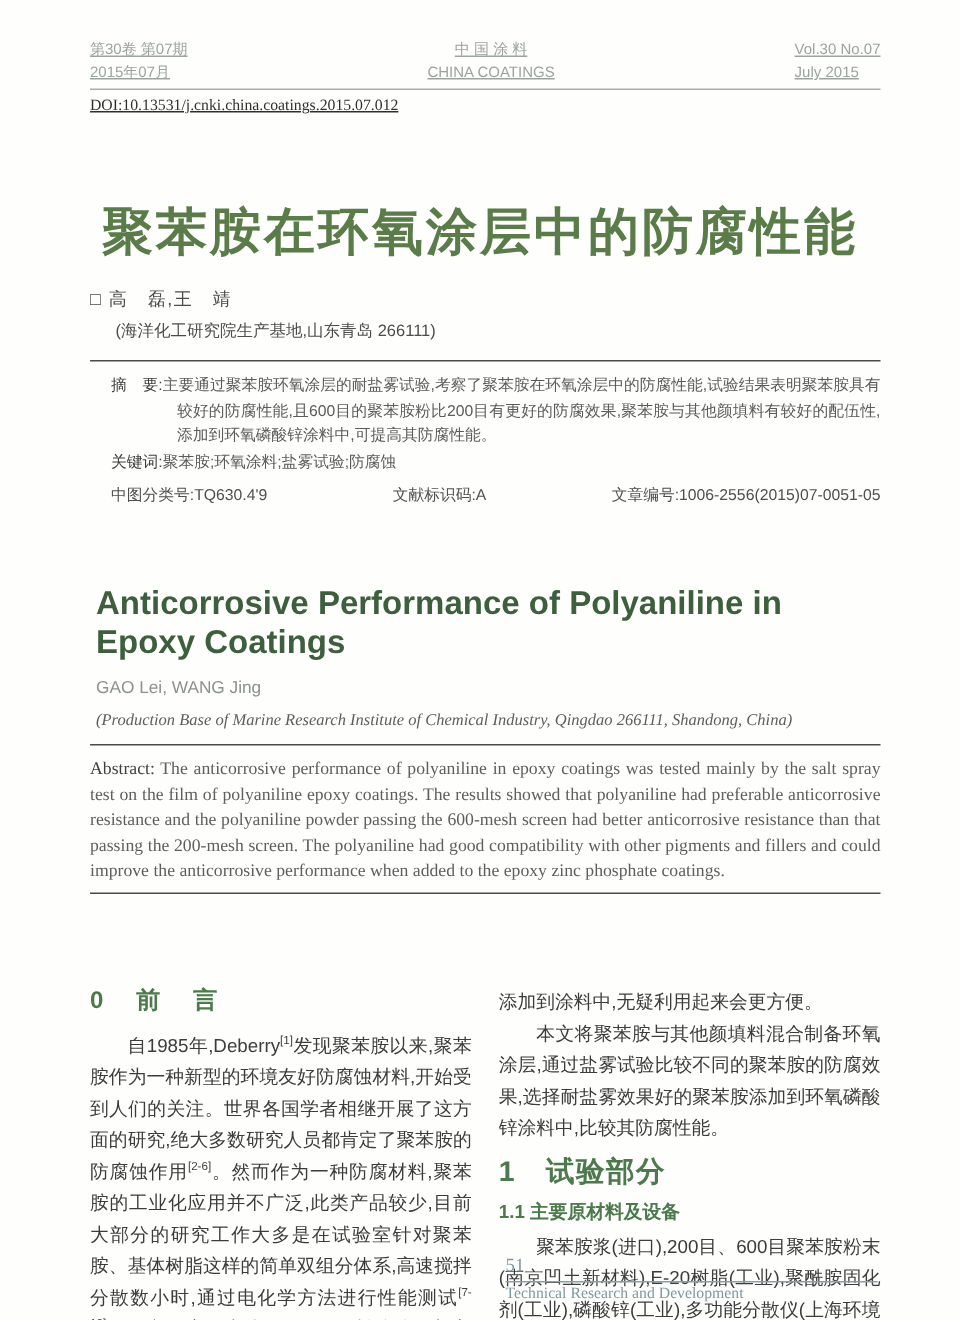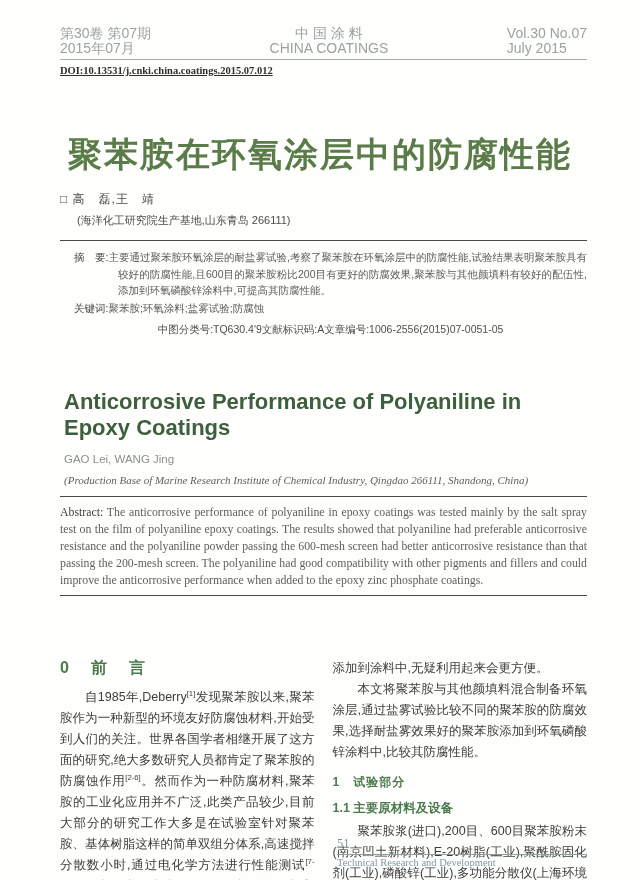--- a/index.html
+++ b/index.html
@@ -6,60 +6,60 @@
   html,body { background:#ececea; }
   .page {
     position:relative; width:640px; height:880px; margin:0 auto;
     background:#fefefd; overflow:hidden;
     font-family:"Liberation Sans","DejaVu Sans",sans-serif;
     box-shadow:0 0 6px rgba(0,0,0,.18);
   }
   .content { position:absolute; left:60px; top:26px; width:527px; }
 
   
-  .jheader { display:flex; justify-content:space-between; font-size:14px; line-height:15px; color:#9ba3a1; }
+  .jheader { display:flex; justify-content:space-between; font-size:10px; line-height:15px; color:#9ba3a1;text-decoration:underline; }
   .jheader .c { text-align:center; }
   .jheader .r { }
   .header-rule { border:none; border-top:1px solid #a8aeac; margin-top:3px; }
   .doi { display:inline-block; margin-top:5px; font-family:"Liberation Serif","DejaVu Serif",serif;
-         font-size:10.5px; color:#2f2f2f; text-decoration:underline;font-weight:bold; }
+         font-size:10.5px; color:#2f2f2f; text-decoration:underline; }
 
   
   .title-cn { margin-top:54px; padding-left:8px; font-size:34px; font-weight:bold;
               color:#5a7c49; letter-spacing:2px; }
   .authors-cn { margin-top:13px; font-size:12px; color:#4c4c4c; letter-spacing:1px; }
   .affil-cn { margin-top:5px; padding-left:17px; font-size:11px; color:#4c4c4c; }
   .rule-dark { border:none; border-top:1.5px solid #4a4a4a; margin-top:12px; }
 
   
   .cn-abs-wrap { margin-top:8px; padding-left:14px; font-size:10.5px; line-height:16.5px; color:#5b5b5b; }
   .hang { padding-left:44px; text-indent:-44px; text-align:justify; }
   .hang.kw { margin-top:1px; }
   .lbl { font-weight:normal; color:#3e3e3e; }
-  .meta-line { display:flex; justify-content:center; margin-top:7px; padding-left:14px;
+  .meta-line { display:flex; justify-content:space-between; margin-top:7px; padding-left:14px;
                font-size:10.5px; color:#4f4f4f; }
 
   
   .en-title { margin-top:52px; padding-left:4px; font-size:22px; font-weight:bold; color:#3d5f3d; }
   .en-authors { margin-top:12px; padding-left:4px; font-size:11.5px; color:#8b9090; }
   .en-affil { margin-top:9px; padding-left:4px; font-size:11px; font-style:italic;
               font-family:"Liberation Serif","DejaVu Serif",serif; color:#5e5e5e; }
   .rule-med { border:none; border-top:1.3px solid #4a4a4a; margin-top:10px; }
   .en-abs { margin-top:7px; font-family:"Liberation Serif","DejaVu Serif",serif;
             font-size:11.8px; line-height:17px; color:#5e5e5e; text-align:justify; }
   .en-abs .lbl { font-family:"Liberation Serif","DejaVu Serif",serif; }
   .en-kw { margin-top:1px; }
   .rule-bottom { border:none; border-top:1.3px solid #4a4a4a; margin-top:6px; }
 
   
   .columns { display:flex; gap:18px; margin-top:62px; }
   .col { flex:1; min-width:0; font-size:12.5px; line-height:21px; color:#3c3c3c; text-align:justify; }
   .h-green { font-weight:bold; color:#4c7a4c; }
   .h0 { font-size:16px; letter-spacing:3px; margin:0 0 9px; line-height:20px; }
-  .h1 { font-size:12px; letter-spacing:1px; margin:9px 0 7px; line-height:20px; }
+  .h1 { font-size:19px; letter-spacing:1px; margin:9px 0 7px; line-height:20px; }
   .h11 { font-size:12.5px; line-height:19px; margin:0 0 3px; }
   .indent { text-indent:2em; }
   sup { font-size:.62em; line-height:0; }
 
   
   .footer { position:absolute; right:55px; bottom:12px; width:248px; color:#7f98a0; }
   .pagenum { font-family:"Liberation Serif","DejaVu Serif",serif; font-size:12.5px;
              padding-bottom:3px; border-bottom:1px solid #8aa0a6; }
   .foot-cn { margin-top:4px; font-size:11px; letter-spacing:1px; }
   .foot-en { margin-top:2px; font-family:"Liberation Serif","DejaVu Serif",serif; font-size:10.5px; }

